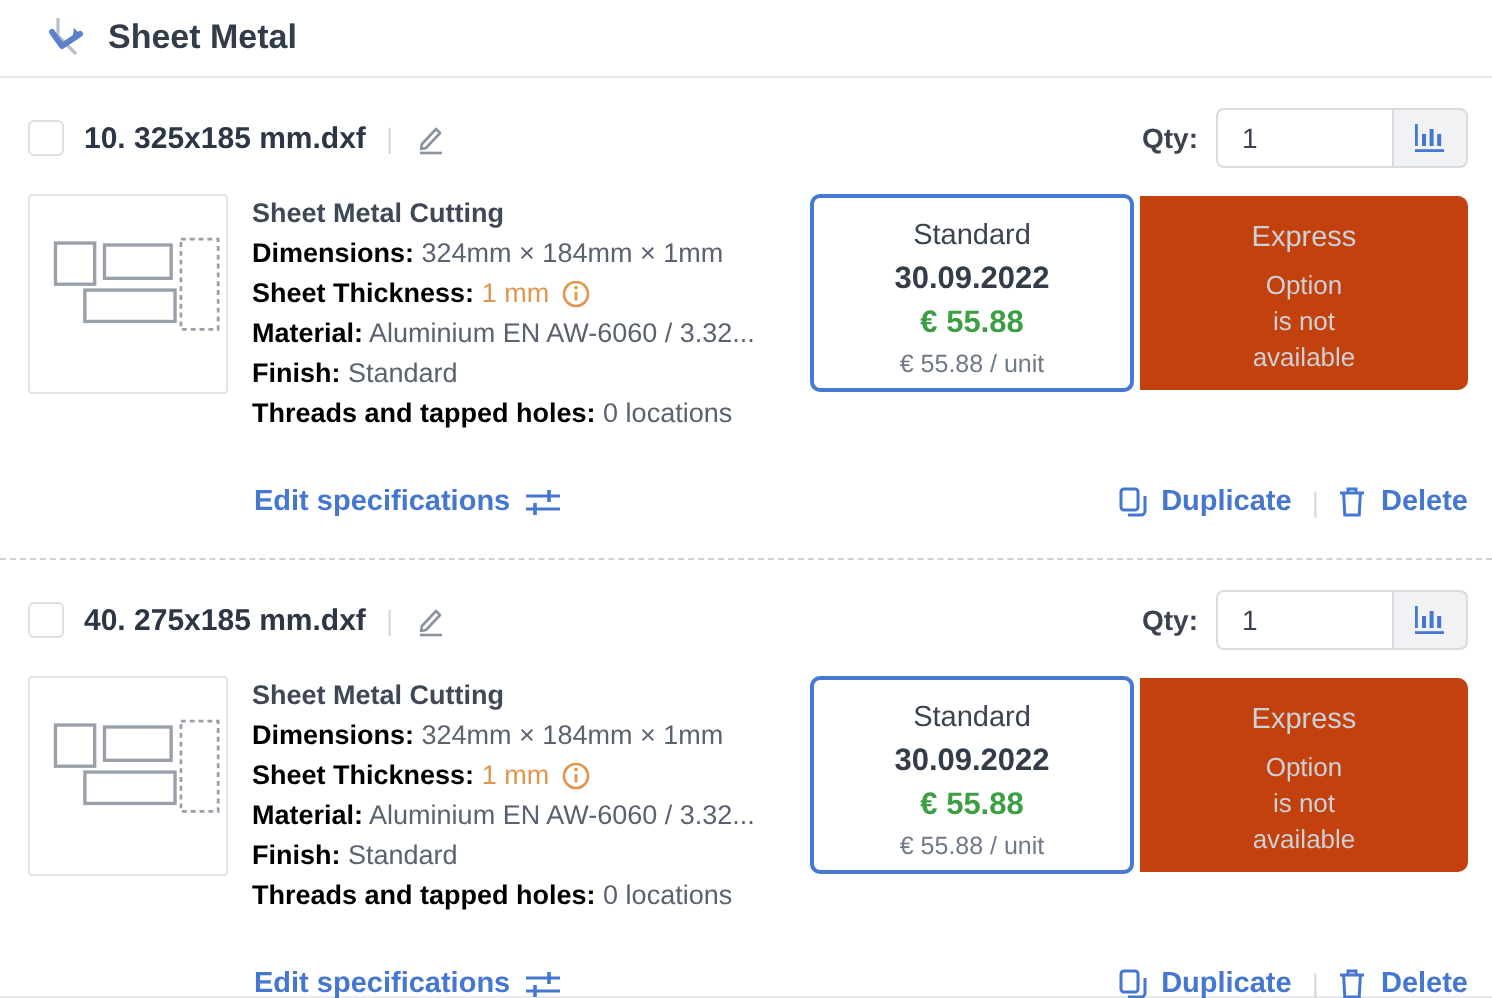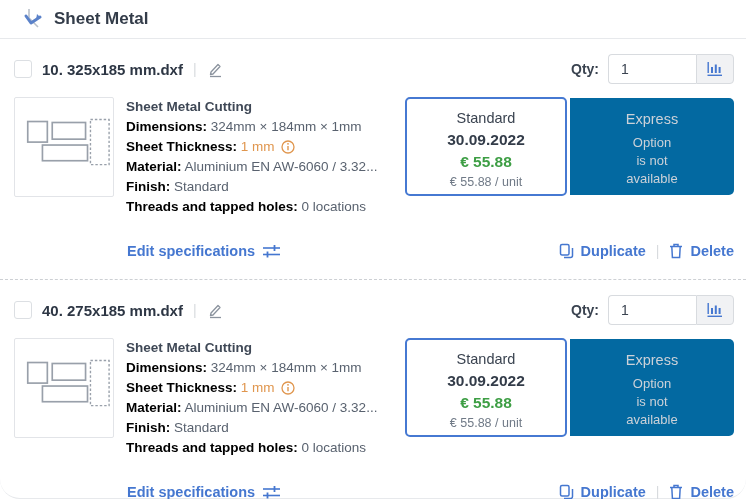--- a/index.html
+++ b/index.html
@@ -3,21 +3,21 @@
 <meta charset="utf-8">
 <style>
   * { box-sizing: border-box; margin: 0; padding: 0; }
   html,body { width: 746px; height: 499px; }
   body {
     font-family: "Liberation Sans", "DejaVu Sans", sans-serif;
     background: #ffffff;
     color: #3a4350;
     overflow: hidden;
   }
-  .page { width: 746px; height: 499px; border-bottom: 1px solid #e7e9ec; border-radius: 20px; }
+  .page { width: 746px; height: 499px; border-bottom: 1px solid #e7e9ec; }
 
   
   .app-header {
     display: flex; align-items: center; gap: 10px;
     padding: 8px 14px 9px 22px;
     border-bottom: 1px solid #e7e9ec;
     height: 39px;
   }
   .app-title { font-size: 17px; font-weight: 700; color: #333c49; }
 
@@ -65,21 +65,21 @@
     width: 162px; height: 99px; background: #fff;
     border: 2px solid #4679d2; border-radius: 5px;
     text-align: center; padding-top: 11px; cursor: pointer;
   }
   .cs-title { font-size: 14.5px; color: #3a4350; }
   .cs-date  { font-size: 15.5px; font-weight: 700; color: #333c49; margin-top: 5px; }
   .cs-price { font-size: 15.5px; font-weight: 700; color: #3d9e44; margin-top: 4px; }
   .cs-unit  { font-size: 12.5px; color: #707a87; margin-top: 4px; }
   .card-express {
     width: 164px; height: 97px; margin-left: 3px; margin-top: 1px;
-    background: #0369a1; border-radius: 0 5px 5px 0;
+    background: #c2410c; border-radius: 0 5px 5px 0;
     text-align: center; padding-top: 13px; color: #ccd1d8;
   }
   .ce-title { font-size: 14.5px; margin-bottom: 7px; }
   .ce-line  { font-size: 13px; line-height: 18px; }
 
   .part-foot { display: flex; align-items: center; margin-top: 24px; height: 20px; }
   .link {
     display: inline-flex; align-items: center; gap: 7px;
     font-size: 14.5px; font-weight: 700; color: #4577d0;
     background: none; border: none; cursor: pointer; font-family: inherit; padding: 0;

